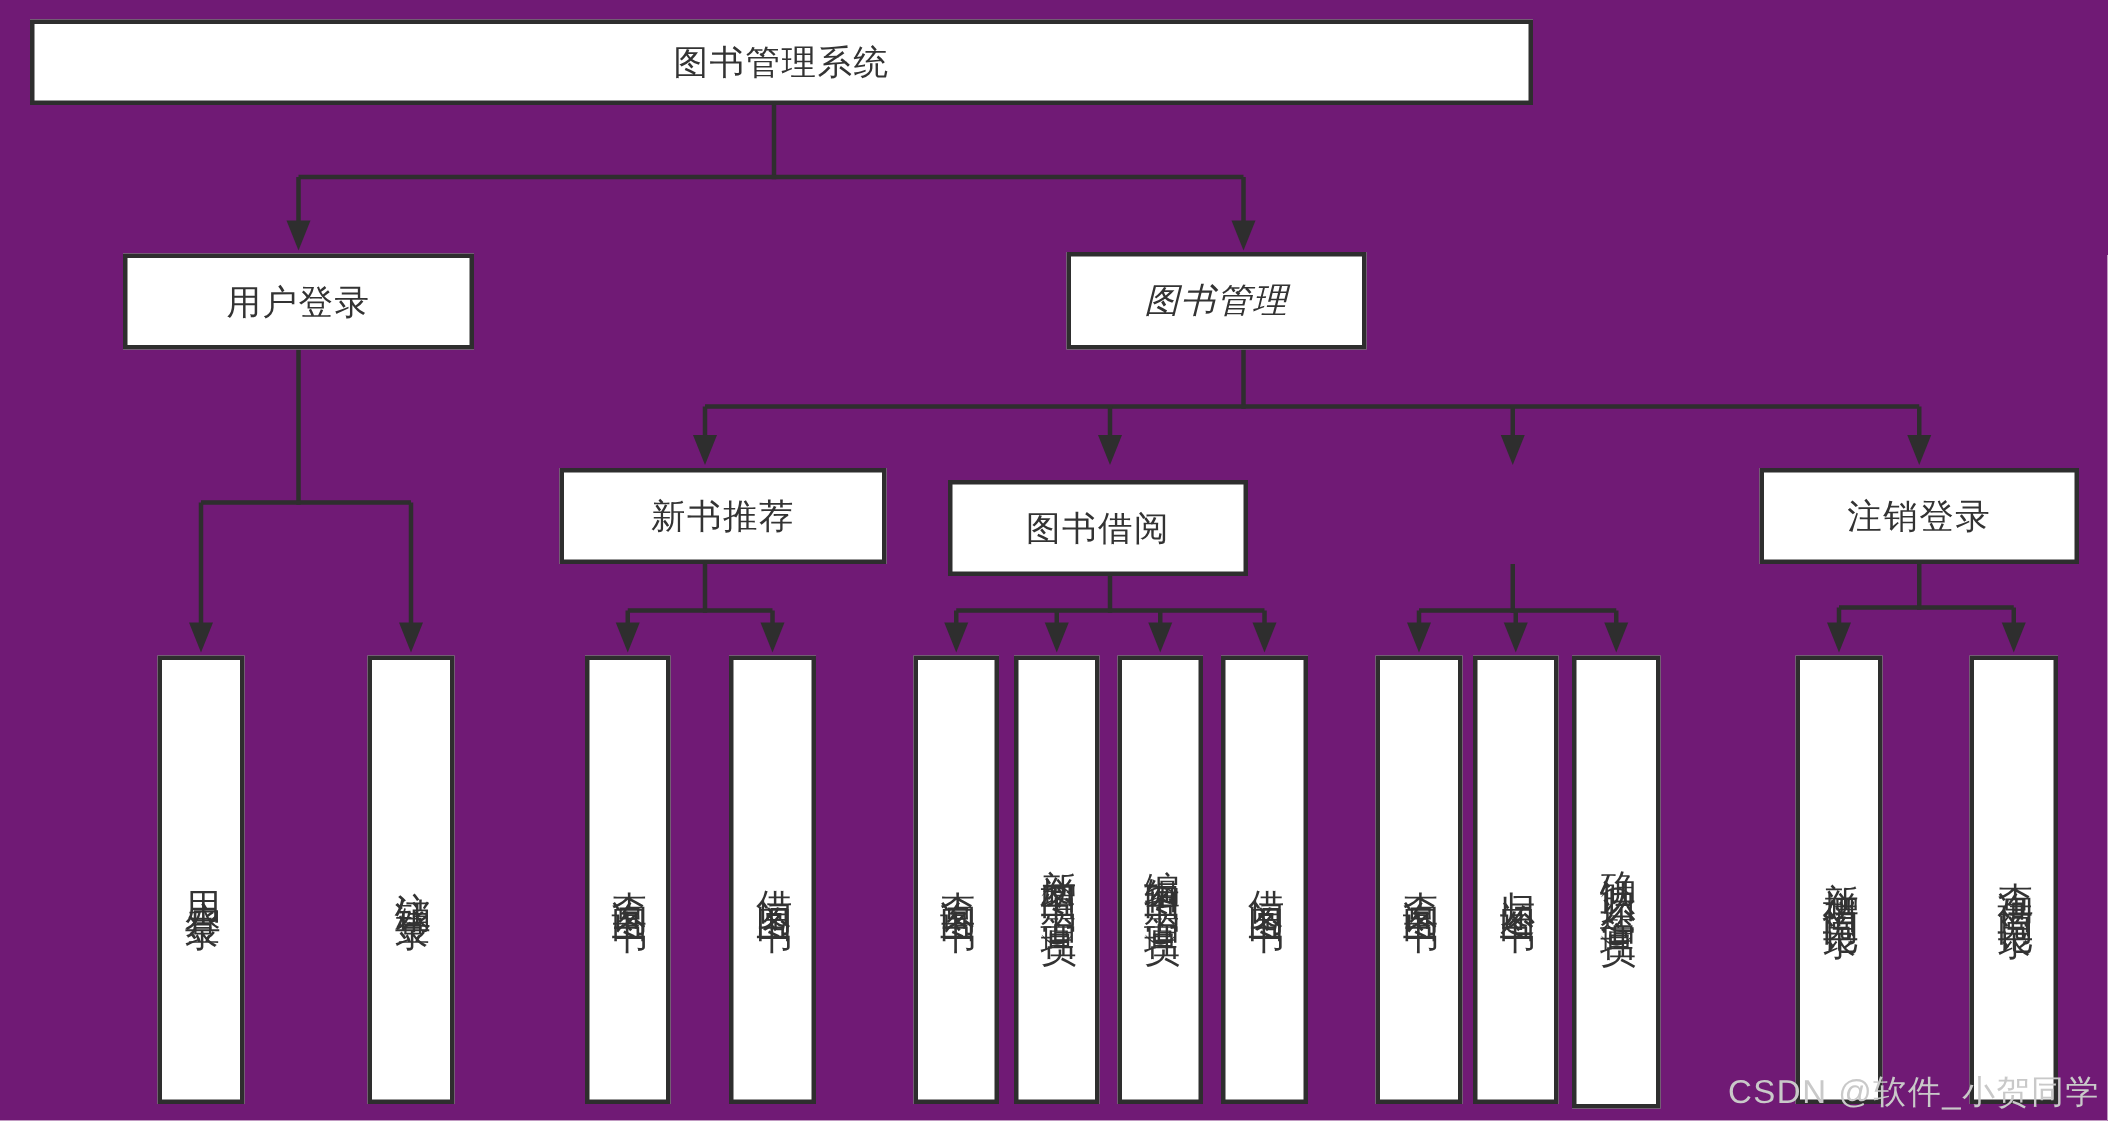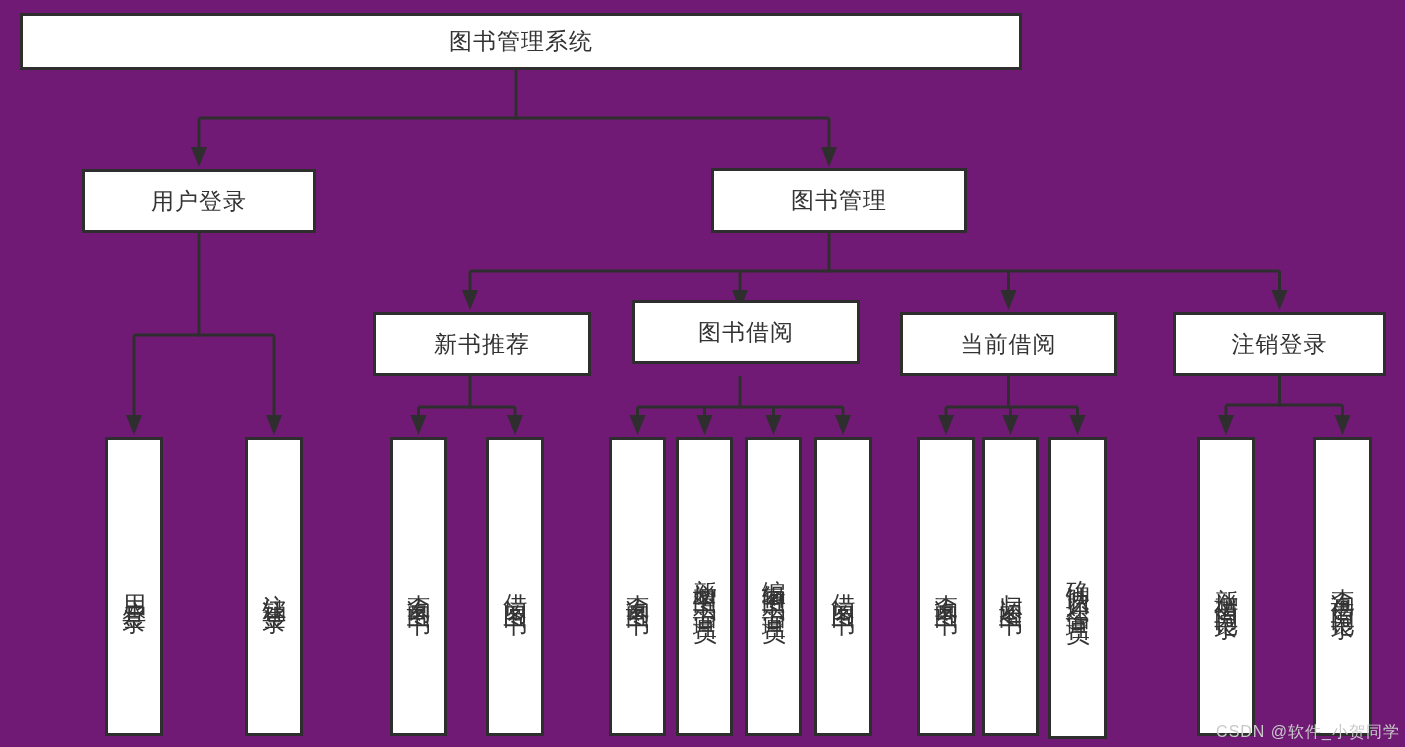--- a/index.html
+++ b/index.html
@@ -31,23 +31,23 @@
   }
   .vbox .vtext {
     writing-mode: vertical-rl;
     letter-spacing: 6px;
     font-size: 24px;
     line-height: 1.1;
   }
   
   .b-root  { left: 20px;   top: 13px;  width: 1002px; height: 57px; }
   .b-login { left: 82px;   top: 169px; width: 234px;  height: 64px; }
-  .b-mgmt  { left: 711px;  top: 168px; width: 256px;  height: 65px; }
+  .b-mgmt  { left: 711px;  top: 168px; width: 200px;  height: 65px; font-style: italic; }
   .b-nb    { left: 373px;  top: 312px; width: 218px;  height: 64px; }
-  .b-bb    { left: 632px;  top: 300px; width: 228px;  height: 64px; }
+  .b-bb    { left: 632px;  top: 320px; width: 200px;  height: 64px; }
   .b-cb    { left: 900px;  top: 312px; width: 217px;  height: 64px; }
   .b-rec   { left: 1173px; top: 312px; width: 213px;  height: 64px; }
   
   .leaf { top: 437px; height: 299px; }
   .l1  { left: 105px;  width: 58px; }
   .l2  { left: 245px;  width: 58px; }
   .l3  { left: 390px;  width: 57px; }
   .l4  { left: 486px;  width: 58px; }
   .l5  { left: 609px;  width: 57px; }
   .l6  { left: 676px;  width: 57px; }
@@ -55,21 +55,21 @@
   .l8  { left: 814px;  width: 58px; }
   .l9  { left: 917px;  width: 58px; }
   .l10 { left: 982px;  width: 57px; }
   .l11 { left: 1048px; width: 59px; height: 302px; }
   .l12 { left: 1197px; width: 58px; }
   .l13 { left: 1313px; width: 59px; }
   .watermark {
     position: absolute;
     right: 5px;
     bottom: 4px;
-    font-size: 16px;
+    font-size: 22px;
     color: #c9c9c9;
     letter-spacing: 1px;
   }
 </style>
 </head>
 <body>
 
 <div id="canvas">
 
   <svg id="wires" viewBox="0 0 1405 747" xmlns="http://www.w3.org/2000/svg">
@@ -148,23 +148,20 @@
   <div class="box b-mgmt">
     <span>图书管理</span>
   </div>
 
   <div class="box b-nb">
     <span>新书推荐</span>
   </div>
   <div class="box b-bb">
     <span>图书借阅</span>
   </div>
-  <div class="box b-cb">
-    <span>当前借阅</span>
-  </div>
   <div class="box b-rec">
     <span>注销登录</span>
   </div>
 
   <div class="box vbox leaf l1">
     <span class="vtext">用户登录</span>
   </div>
   <div class="box vbox leaf l2">
     <span class="vtext">注销登录</span>
   </div>

